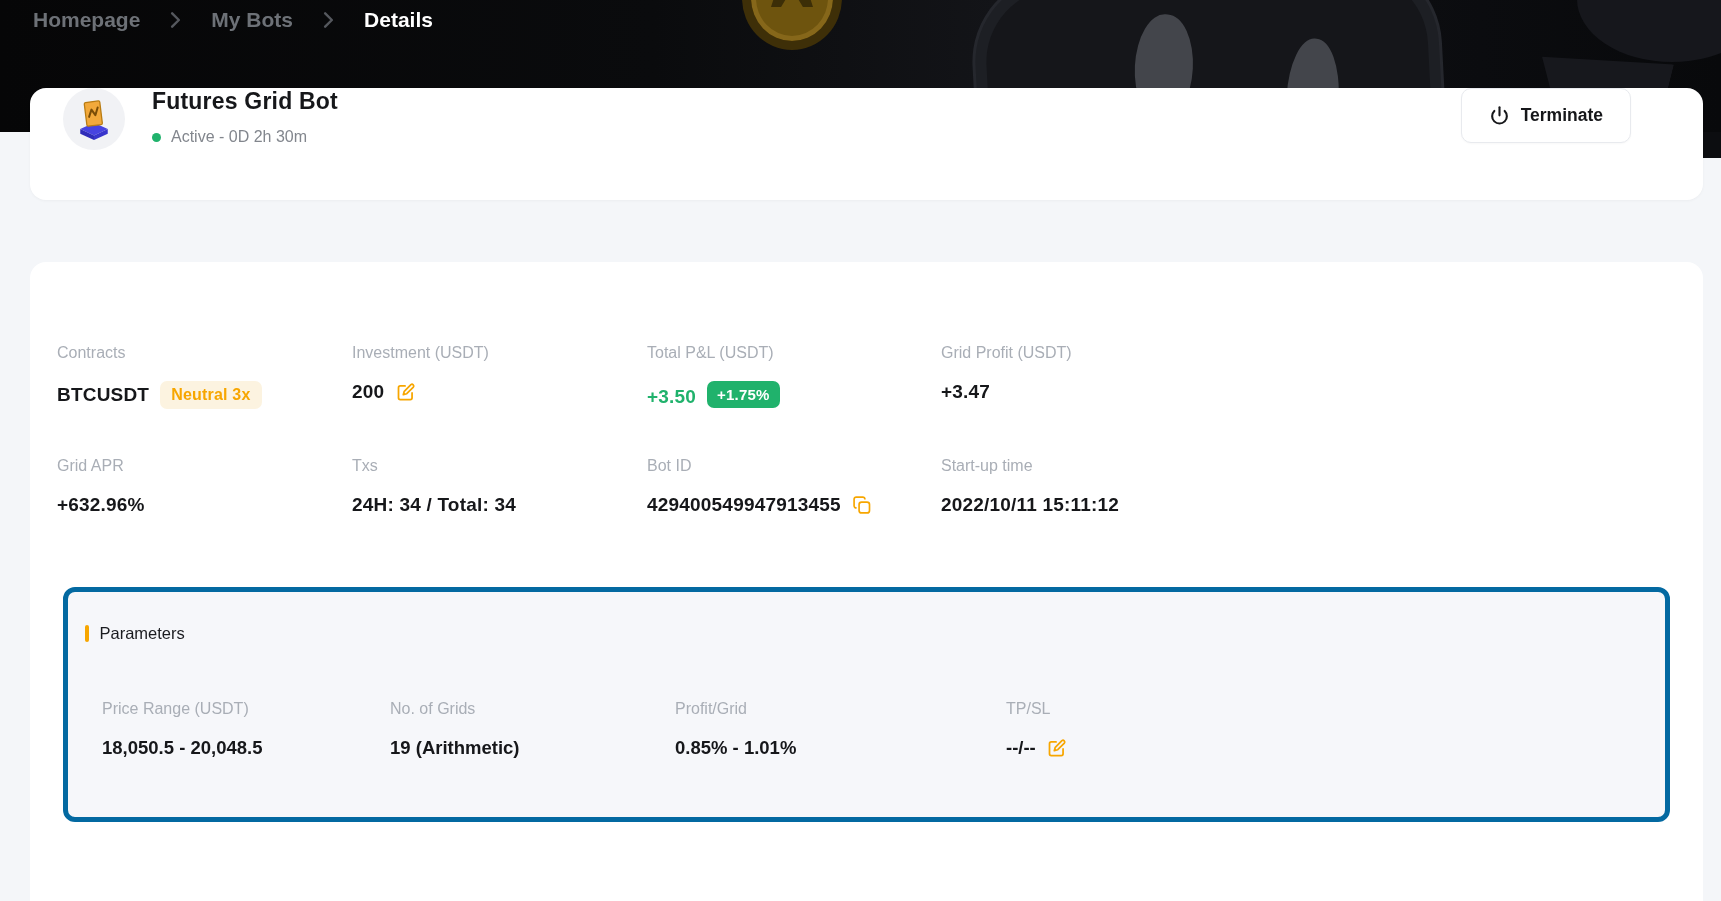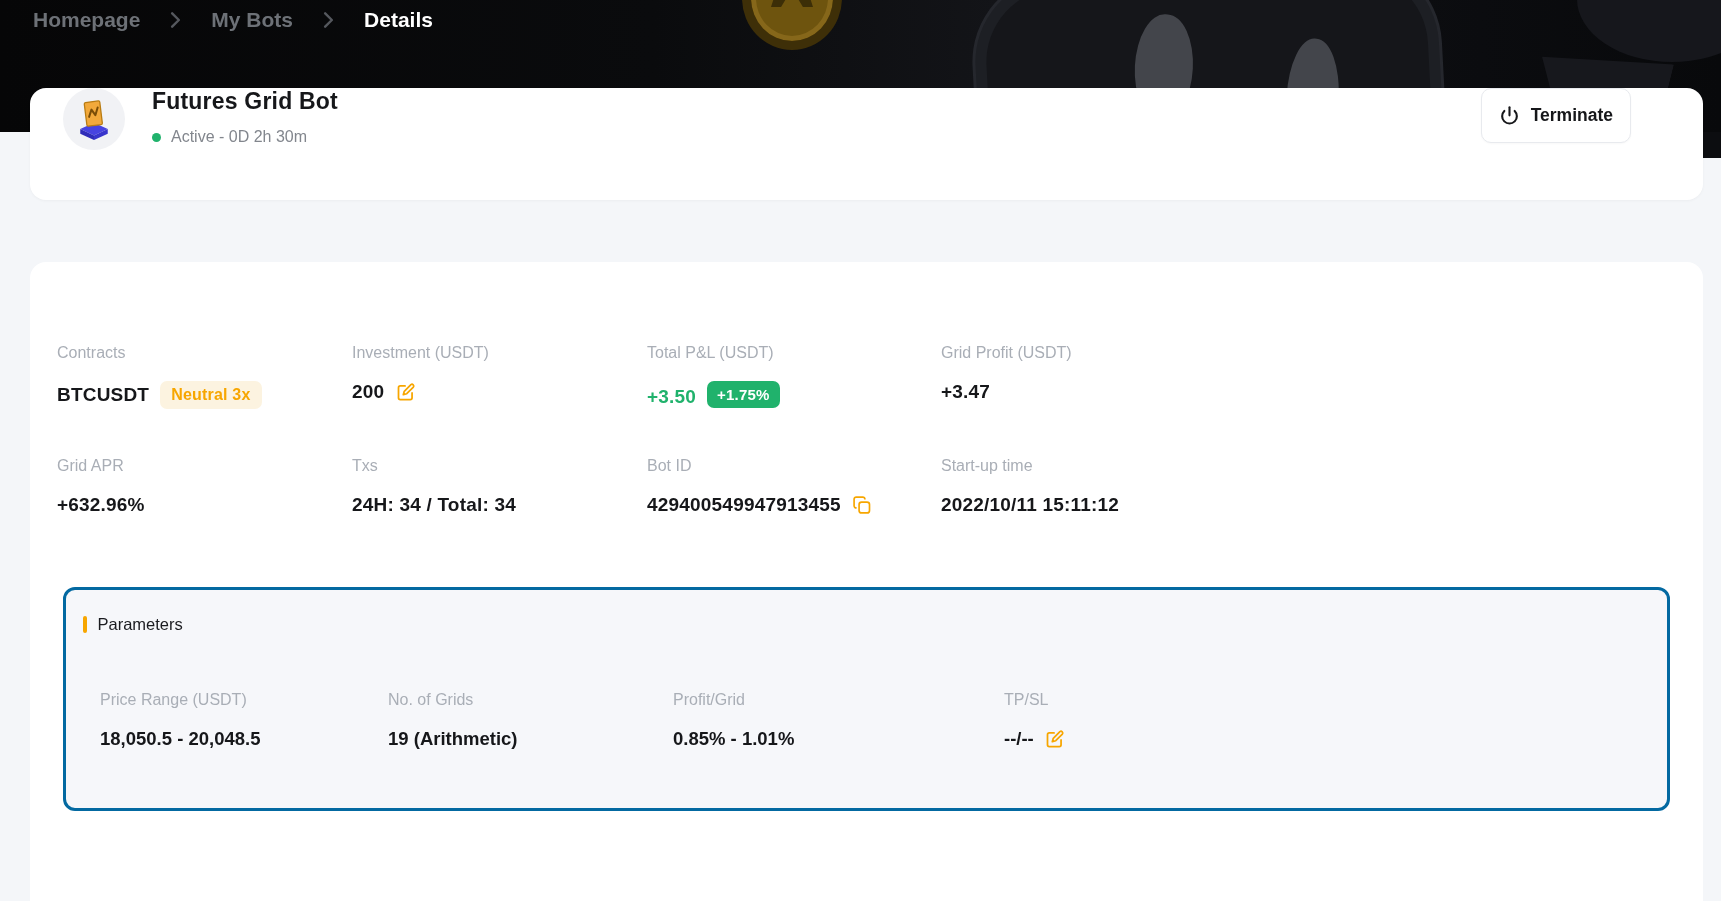--- a/index.html
+++ b/index.html
@@ -55,21 +55,21 @@
   .avatar {
     width:62px; height:62px; border-radius:50%; background:#f1f2f5; flex:0 0 auto;
     display:flex; align-items:center; justify-content:center;
   }
   .head-info { margin-left:27px; }
   .bot-title { font-size:23px; font-weight:700; color:#16171a; letter-spacing:.2px; }
   .status-row { display:flex; align-items:center; gap:10px; margin-top:13px; }
   .status-dot { width:9px; height:9px; border-radius:50%; background:#20b26c; }
   .status-text { font-size:16px; color:#82868d; }
   .terminate-btn {
-    margin-left:auto; margin-right:36px; height:55px; padding:0 17px;
+    margin-left:auto; margin-right:36px; height:55px; padding:0 27px;
     display:flex; align-items:center; gap:11px;
     background:#ffffff; border:1px solid #e8eaee; border-radius:10px;
     font-family:"Liberation Sans", sans-serif; font-size:17.5px; font-weight:700; color:#16171a;
     cursor:pointer; box-shadow:0 1px 2px rgba(20,22,26,.03);
   }
   
   .main-card {
     position:absolute; top:262px; left:30px; right:18px; height:680px; z-index:1;
     background:#ffffff; border-radius:16px; padding:38px 33px 0 27px;
   }
@@ -93,22 +93,22 @@
     border-radius:7px; padding:6px 11px; line-height:1;
   }
   .badge-pnl {
     font-size:15px; font-weight:700; color:#ffffff; background:#20b26c;
     border-radius:7px; padding:6px 10px; line-height:1; letter-spacing:.2px;
   }
   .icon-btn { display:flex; align-items:center; background:none; border:none; padding:0; cursor:pointer; }
   
   .params {
     margin-top:71px; margin-left:6px; margin-right:0;
-    background:#f6f7fa; border:3px solid #0369a1; border-radius:12px;
-    padding:25px 20px 58px 17px;
+    background:#f6f7fa; border:5px solid #0369a1; border-radius:12px;
+    padding:32px 20px 58px 17px;
   }
   .params-title { display:flex; align-items:center; gap:11px; font-size:16.5px; color:#1b1c20; }
   .params-bar { width:3.5px; height:17px; border-radius:2px; background:#f7a600; }
   .params-grid { display:grid; grid-template-columns:288px 285px 331px 1fr; margin-top:57px; padding-left:17px; }
   .param-value { margin-top:19px; font-size:18.5px; font-weight:700; color:#16171a; display:flex; align-items:center; gap:10px;text-align:right; }
 </style>
 </head>
 <body>
 
 <div class="banner">

